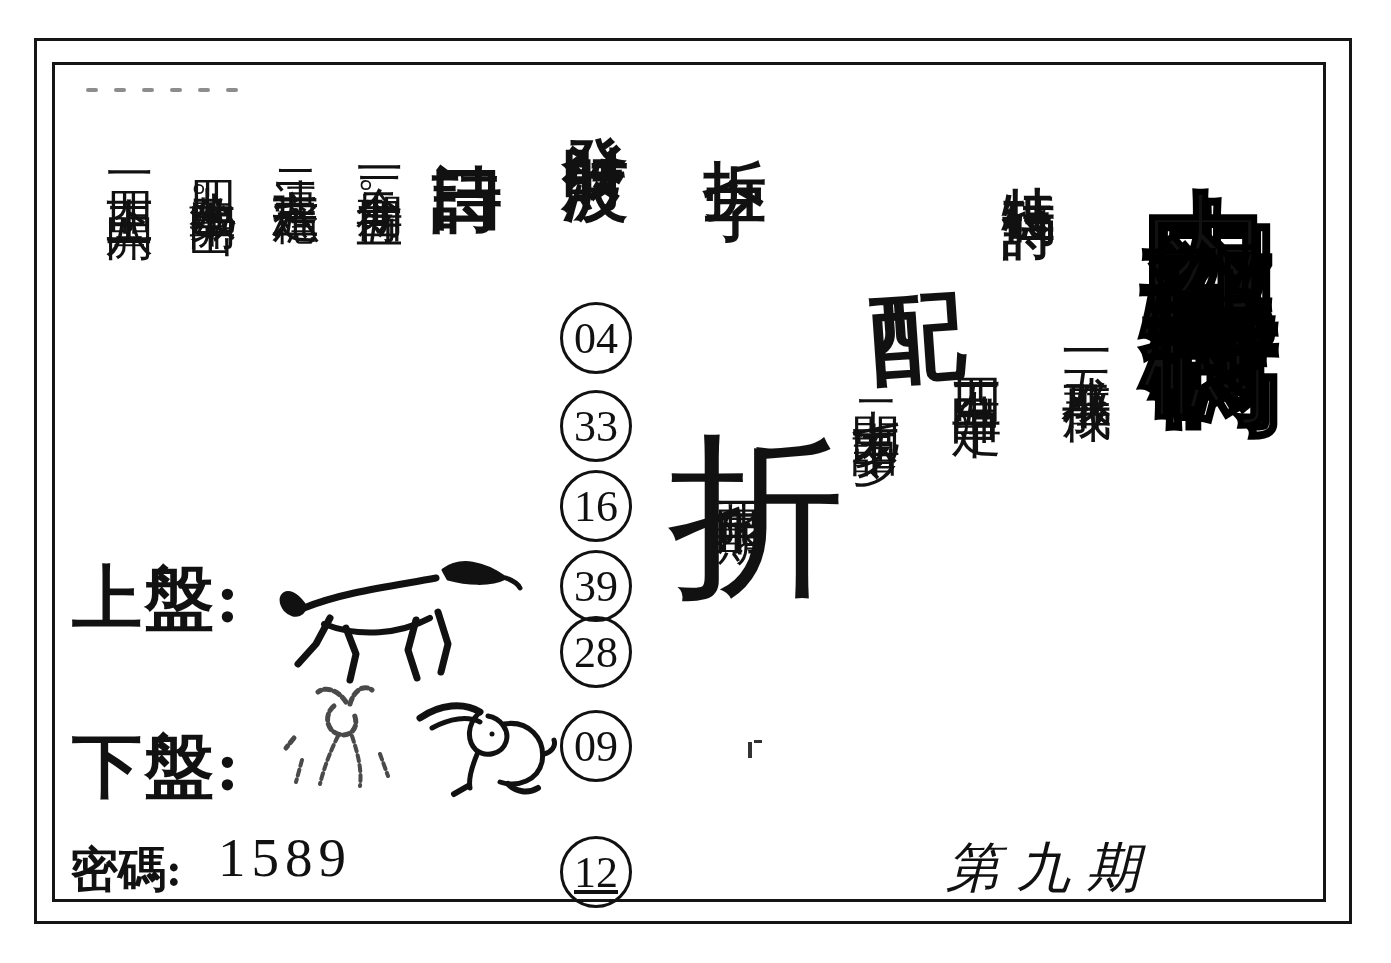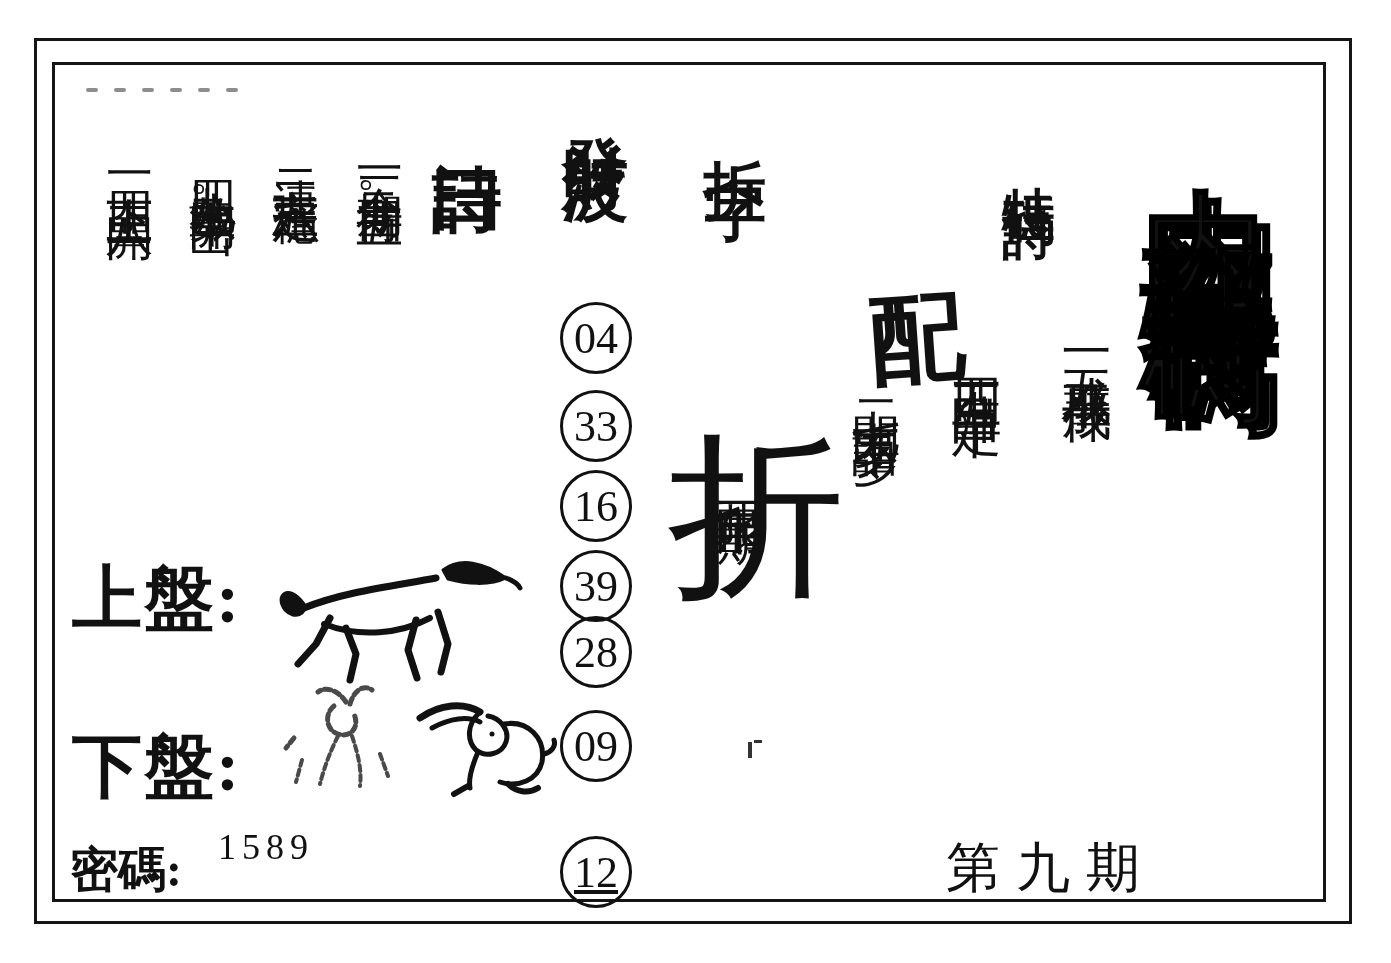--- a/index.html
+++ b/index.html
@@ -126,16 +126,16 @@
       <path d="M92,30 C116,26 134,44 130,68 C126,86 106,94 88,88" stroke-width="5"></path>
       <path d="M66,58 C60,72 56,84 58,94" stroke-width="5"></path>
       <path d="M56,92 L42,100" stroke-width="6"></path>
       <path d="M96,90 C104,98 116,100 126,94" stroke-width="6"></path>
       <path d="M132,60 C140,58 144,52 142,46" stroke-width="5"></path>
       <circle cx="80" cy="40" r="2.5" fill="#111" stroke="none"></circle>
     </g>
   </svg>
 
   <div style="position:absolute;left:70px;top:824px;font-size:48px;font-weight:600;margin-top:14px;">密碼:</div>
-  <div style="position:absolute;left:218px;top:826px;font-size:36px;letter-spacing:6px;">1589</div>
-  <div style="position:absolute;left:946px;top:832px;font-size:54px;letter-spacing:16px;">第九期</div>
+  <div style="position:absolute;left:218px;top:826px;font-size:55px;letter-spacing:6px;">1589</div>
+  <div style="position:absolute;left:946px;top:832px;font-size:54px;letter-spacing:16px;font-style:italic;">第九期</div>
 
 </div>
 
 </body></html>

